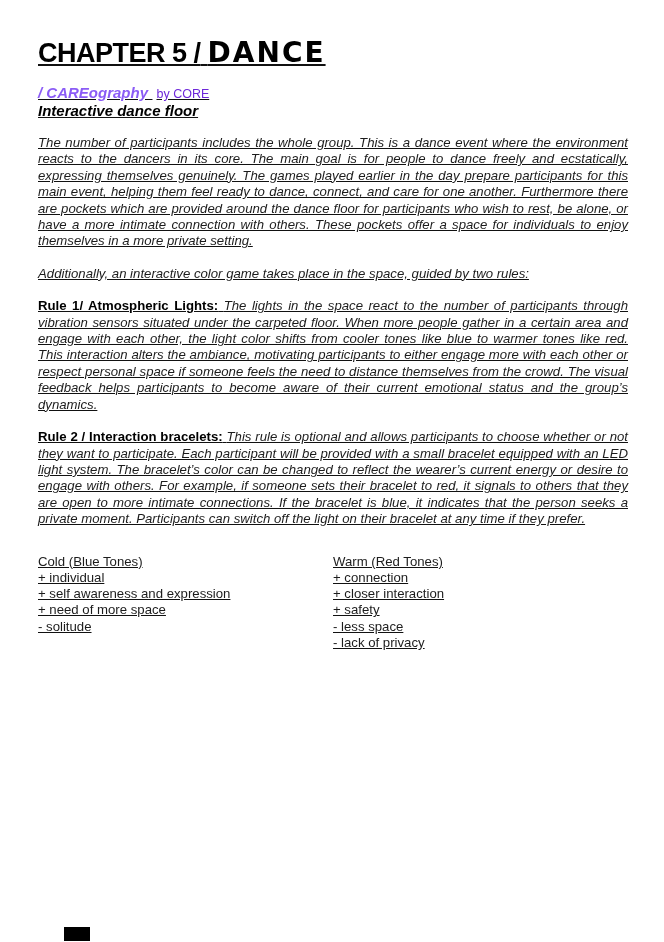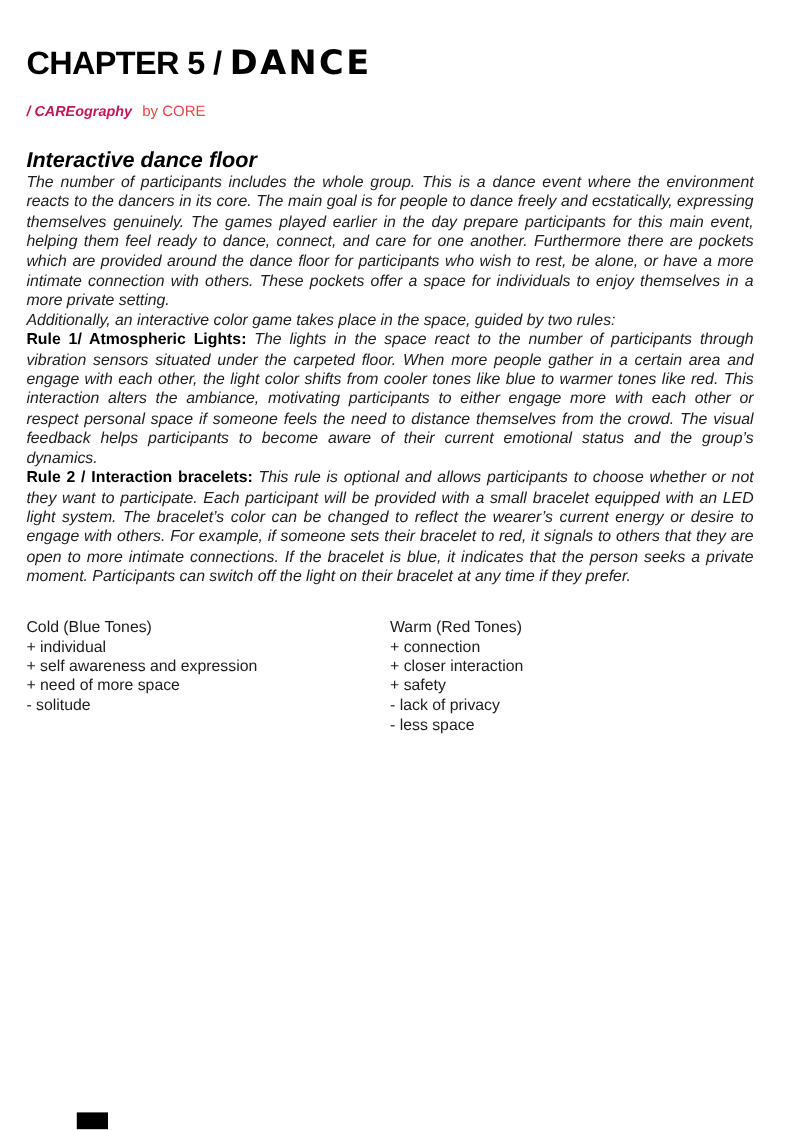--- a/index.html
+++ b/index.html
@@ -9,57 +9,57 @@
   .page {
     position: relative;
     width: 664px;
     height: 942px;
     background: #ffffff;
     color: #111111;
     overflow: hidden;
     margin: 0 auto;
   }
 
-  .content { padding: 36px 36px 0 22px; }
+  .content { padding: 36px 36px 0 38px; text-decoration: underline; }
 
   .title {
     font-size: 27px;
     font-weight: bold;
     letter-spacing: -0.5px;
     color: #000000;
     white-space: nowrap;
   }
   .title .display {
     font-family: "DejaVu Sans", sans-serif;
     font-size: 28px;
     letter-spacing: 2px;
   }
 
   .subtitle { margin-top: 15px; }
   .subtitle .main {
-    font-size: 12px;
+    font-size: 15px;
     font-weight: bold;
     font-style: italic;
-    color: #be185d;
+    color: #8b5cf6;
   }
   .subtitle .by {
     font-size: 12.5px;
     margin-left: 4px;
-    color: #ef4444;
+    color: #6d28d9;
   }
 
   .section-heading {
-    margin-top: 21px;
-    font-size: 18px;
+    font-size: 15px;
     font-weight: bold;
     font-style: italic;
     color: #000000;
   }
 
   p.body {
+    margin-top: 16px;
     font-size: 13.2px;
     line-height: 16.4px;
     font-style: italic;
     color: #1c1c1c;
     text-align: justify;
   }
   p.rule-2 { }
 
   .rule-label {
     font-style: normal;
@@ -123,21 +123,21 @@
         <div class="col-item">+ self awareness and expression</div>
         <div class="col-item">+ need of more space</div>
         <div class="col-item">- solitude</div>
       </div>
 
       <div class="col">
         <div class="col-heading">Warm (Red Tones)</div>
         <div class="col-item">+ connection</div>
         <div class="col-item">+ closer interaction</div>
         <div class="col-item">+ safety</div>
+        <div class="col-item">- less space</div>
         <div class="col-item">- lack of privacy</div>
-        <div class="col-item">- less space</div>
       </div>
 
     </div>
   </div>
 
   <div class="footer-block"></div>
 </div>
 
 </body></html>

